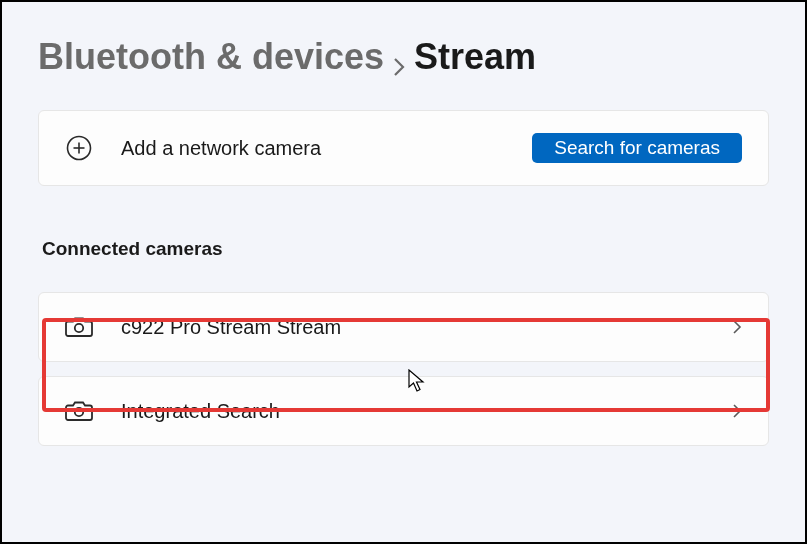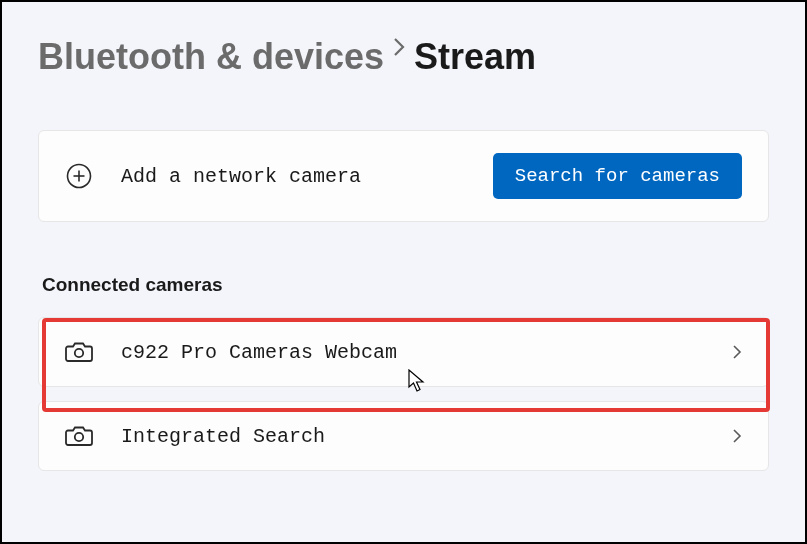--- a/index.html
+++ b/index.html
@@ -12,23 +12,23 @@
       height: 544px;
       background: #f3f5fa;
       font-family: "Segoe UI", -apple-system, sans-serif;
       border: 2px solid #000;
       padding: 34px 36px;
       color: #1a1a1a;
       position: relative;
     }
     .breadcrumb {
       display: flex;
-      align-items: flex-start;
+      align-items: flex-end;
       gap: 8px;
-      margin-bottom: 52px;
+      margin-bottom: 32px;
     }
     .crumb-parent {
       font-size: 36px;
       font-weight: 600;
       color: #6b6b6b;
       cursor: pointer;
     }
     .crumb-sep {
       color: #6b6b6b;
       display: flex;
@@ -39,21 +39,20 @@
       font-weight: 600;
       color: #1a1a1a;
     }
     .card {
       background: #fdfdfd;
       border: 1px solid #e6e6e6;
       border-radius: 6px;
       padding: 22px 26px;
       display: flex;
       align-items: center;
-      font-family: Liberation Mono, monospace;
     }
     .add-card {
       margin-bottom: 52px;
     }
     .icon-slot {
       width: 28px;
       display: flex;
       align-items: center;
       justify-content: center;
       margin-right: 28px;
@@ -62,30 +61,30 @@
     .add-label {
       font-size: 20px;
       color: #1a1a1a;
       flex: 1;
     }
     .btn-primary {
       background: #0067c0;
       color: #fff;
       border: none;
       border-radius: 5px;
-      padding: 12px 22px;
+      padding: 4px 22px;
       font-size: 19px;
       cursor: pointer;
       font-family: inherit;
     }
     .section-header {
       font-size: 19px;
       font-weight: 600;
       color: #1a1a1a;
-      margin-bottom: 21px;
+      margin-bottom: 32px;
       padding-left: 4px;
     }
     .device-card {
       cursor: pointer;
       margin-bottom: 14px;
       position: relative;
     }
     .device-label {
       font-size: 20px;
       color: #1a1a1a;
@@ -136,21 +135,21 @@
 
 <div class="section-header">Connected cameras</div>
 
 <div class="card device-card">
   <span class="icon-slot">
     <svg width="28" height="24" viewBox="0 0 28 24" fill="none" stroke="currentColor" stroke-width="1.8">
       <path d="M3 6.5 L8 6.5 L10 3.5 L18 3.5 L20 6.5 L25 6.5 A2 2 0 0 1 27 8.5 L27 19 A2 2 0 0 1 25 21 L3 21 A2 2 0 0 1 1 19 L1 8.5 A2 2 0 0 1 3 6.5 Z"></path>
       <circle cx="14" cy="13" r="4.2"></circle>
     </svg>
   </span>
-  <span class="device-label">c922 Pro Cameras Webcam</span>
+  <span class="device-label">c922 Pro Stream Stream</span>
   <span class="chevron-slot">
     <svg width="10" height="16" viewBox="0 0 10 16" fill="none" stroke="currentColor" stroke-width="1.6">
       <polyline points="2,2 8,8 2,14"></polyline>
     </svg>
   </span>
 </div>
 
 <div class="card device-card">
   <span class="icon-slot">
     <svg width="28" height="24" viewBox="0 0 28 24" fill="none" stroke="currentColor" stroke-width="1.8">

